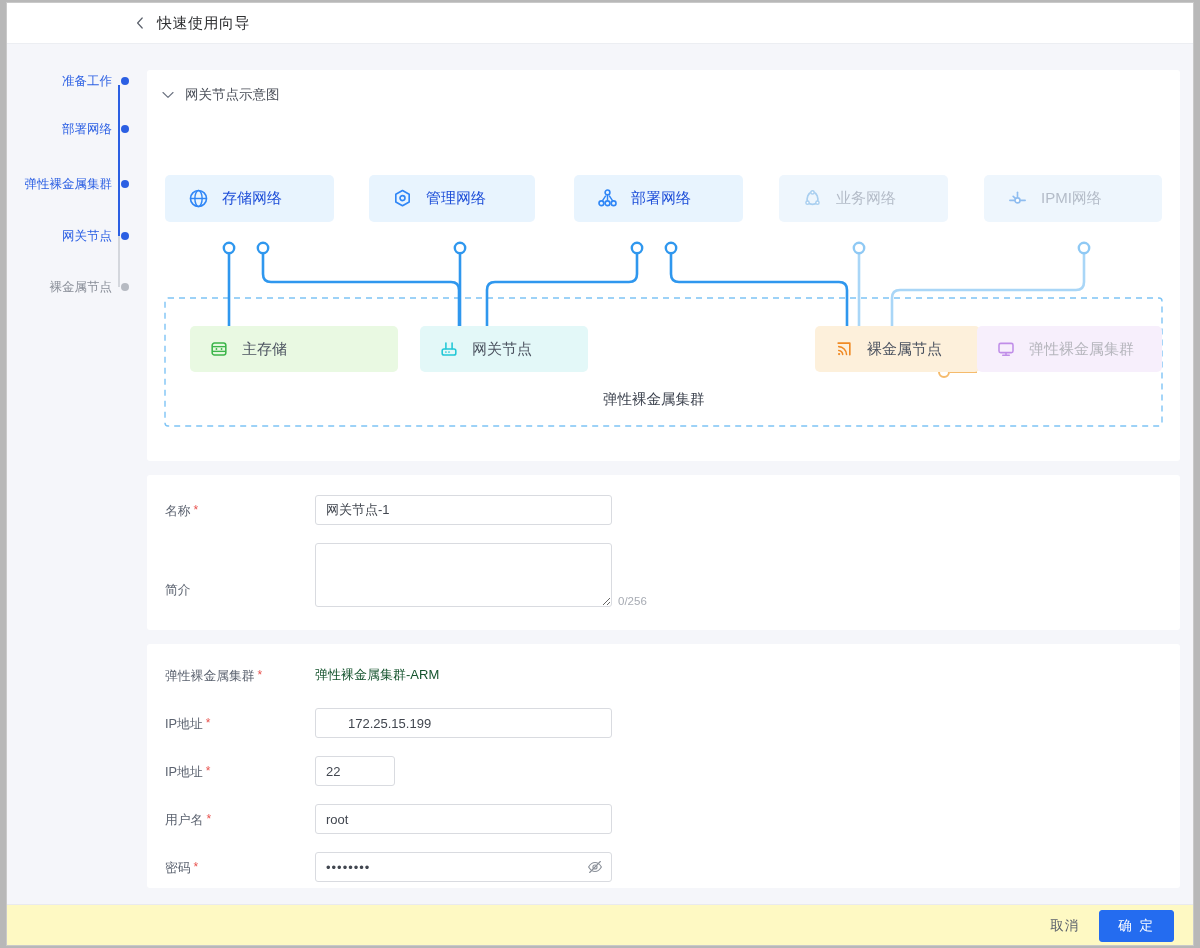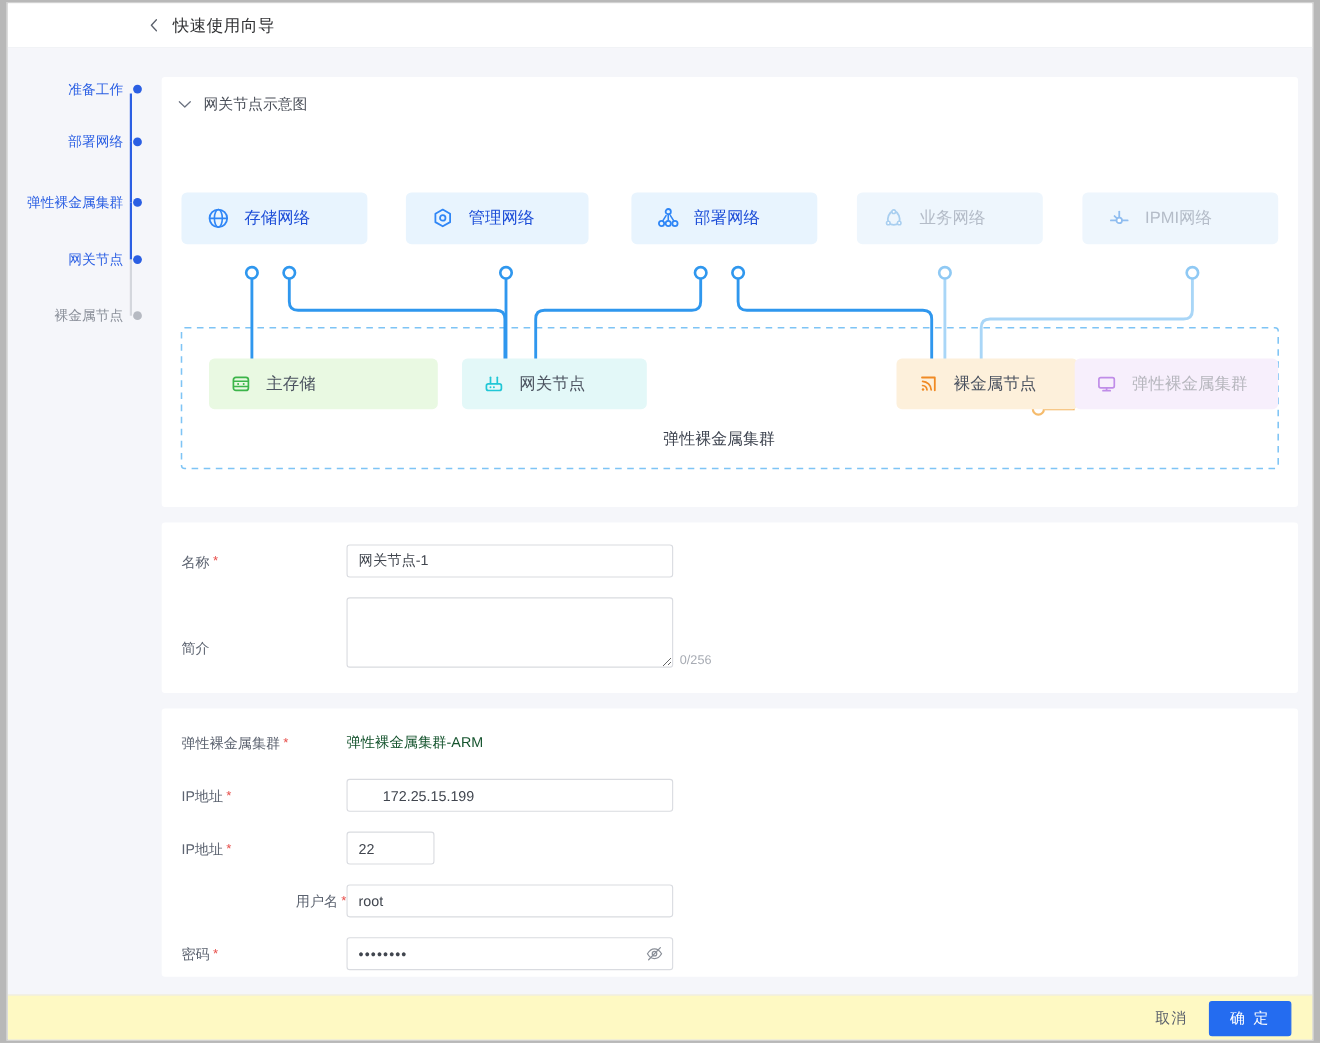--- a/index.html
+++ b/index.html
@@ -413,21 +413,21 @@
       </div>
 
       <div class="form-row" style="left:18px; top:112px;">
         <div class="form-label" style="width:150px;">
           <span>IP地址</span><span class="req">*</span>
         </div>
         <input class="inp" type="text" style="width: 80px;" value="22">
       </div>
 
       <div class="form-row" style="left:18px; top:160px;">
-        <div class="form-label" style="width:150px;text-align:right;">
+        <div class="form-label" style="width:150px;">
           <span>用户名</span><span class="req">*</span>
         </div>
         <input class="inp" type="text" style="width: 297px;" value="root">
       </div>
 
       <div class="form-row" style="left:18px; top:208px;">
         <div class="form-label" style="width:150px;">
           <span>密码</span><span class="req">*</span>
         </div>
         <div class="pw-wrap">

